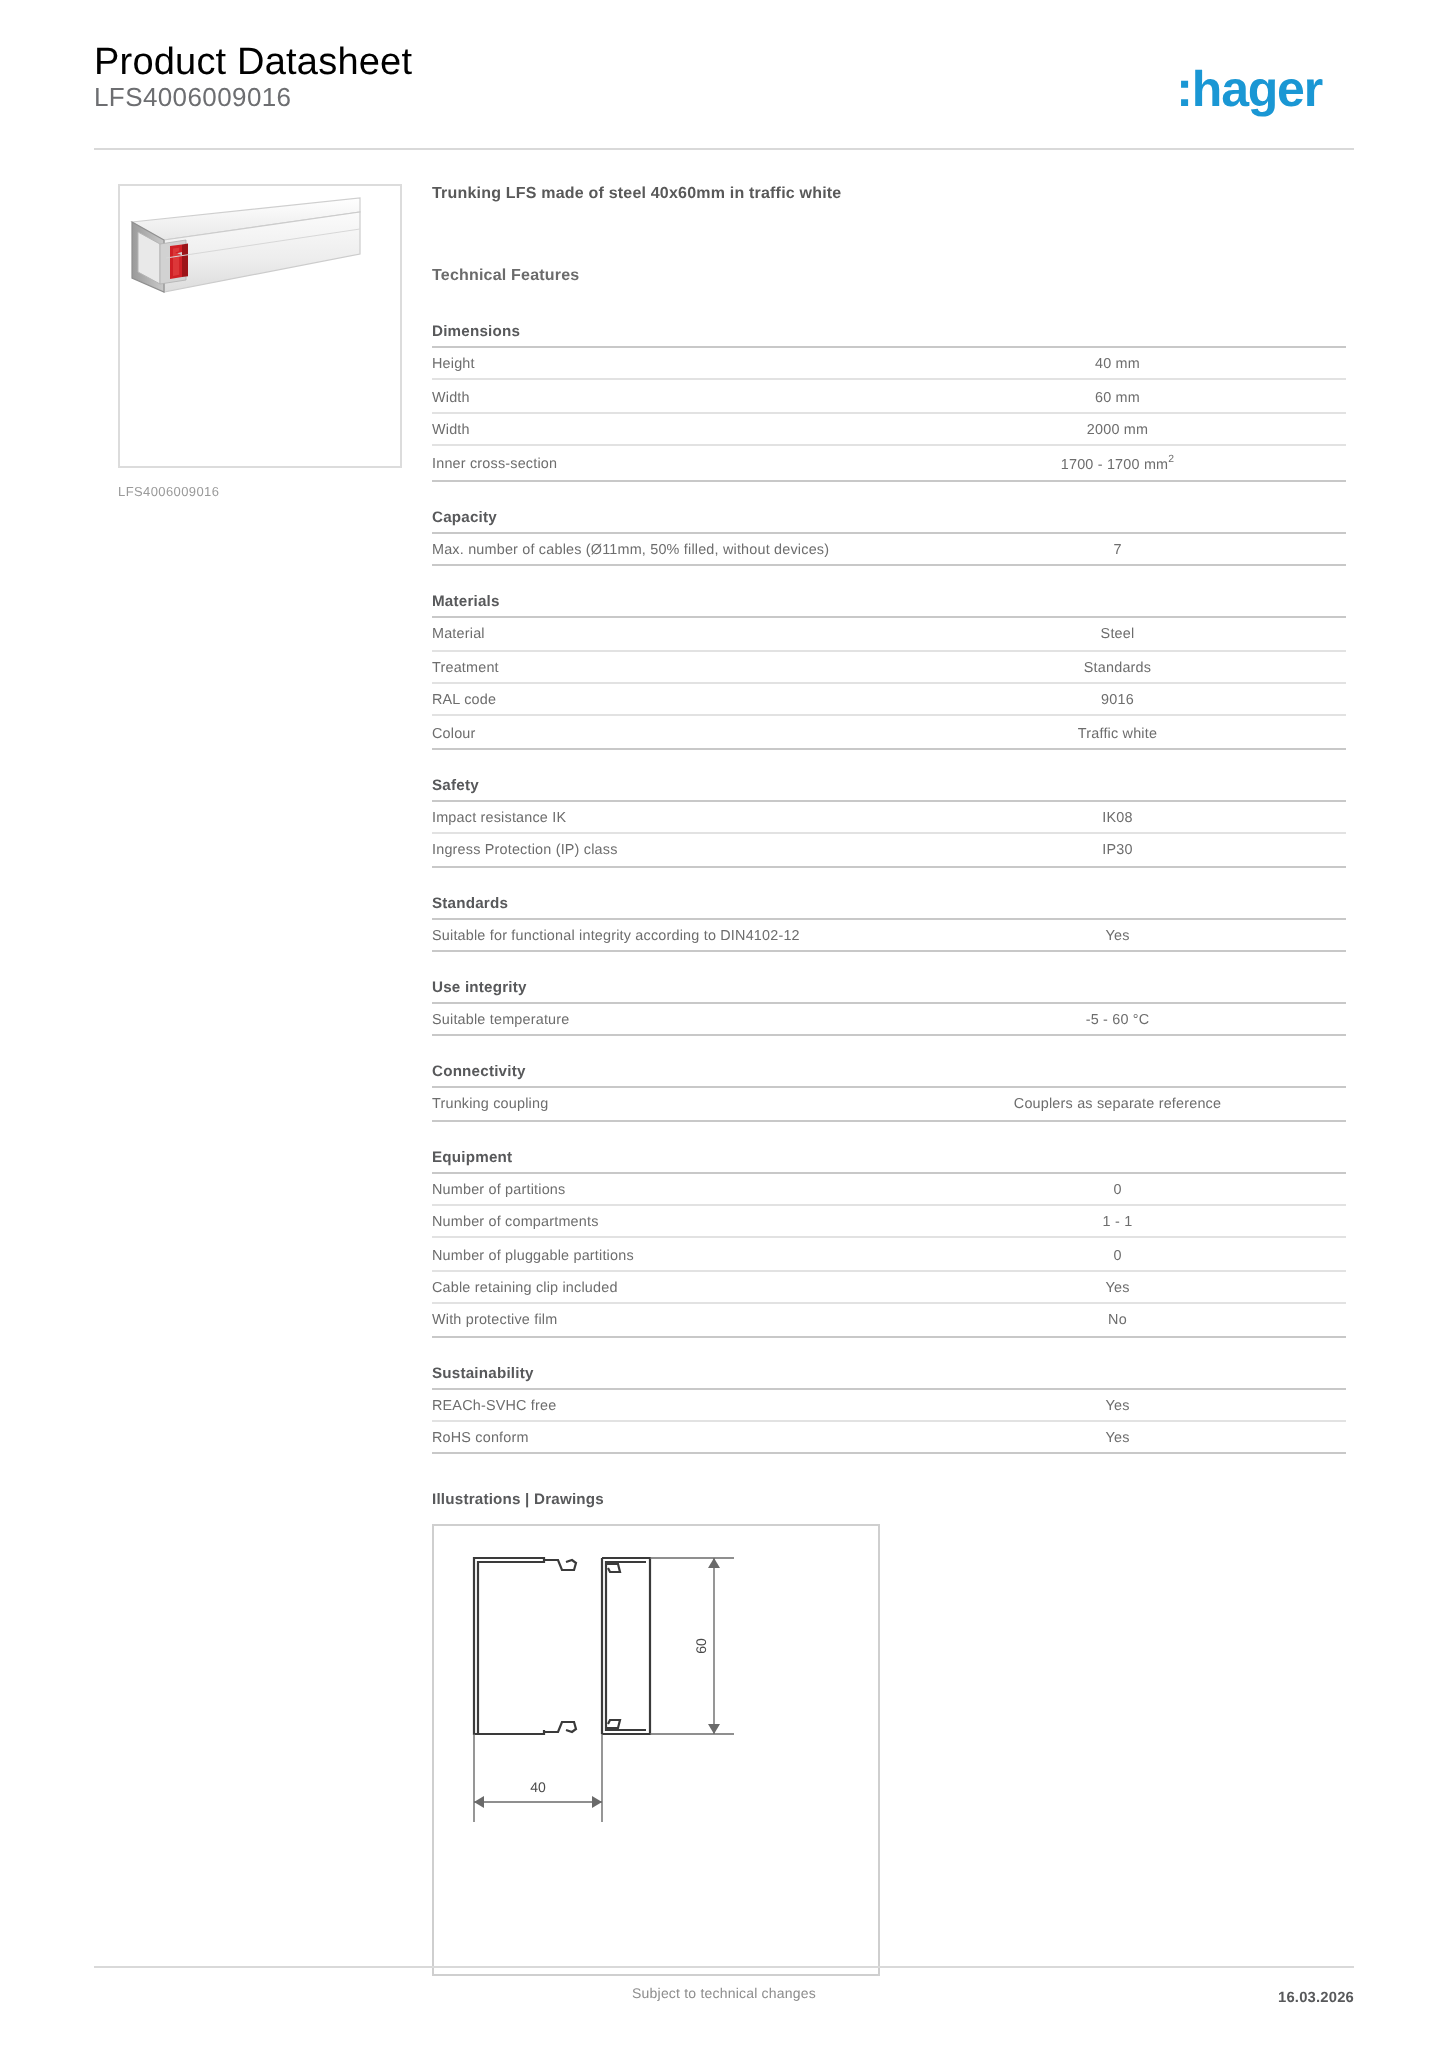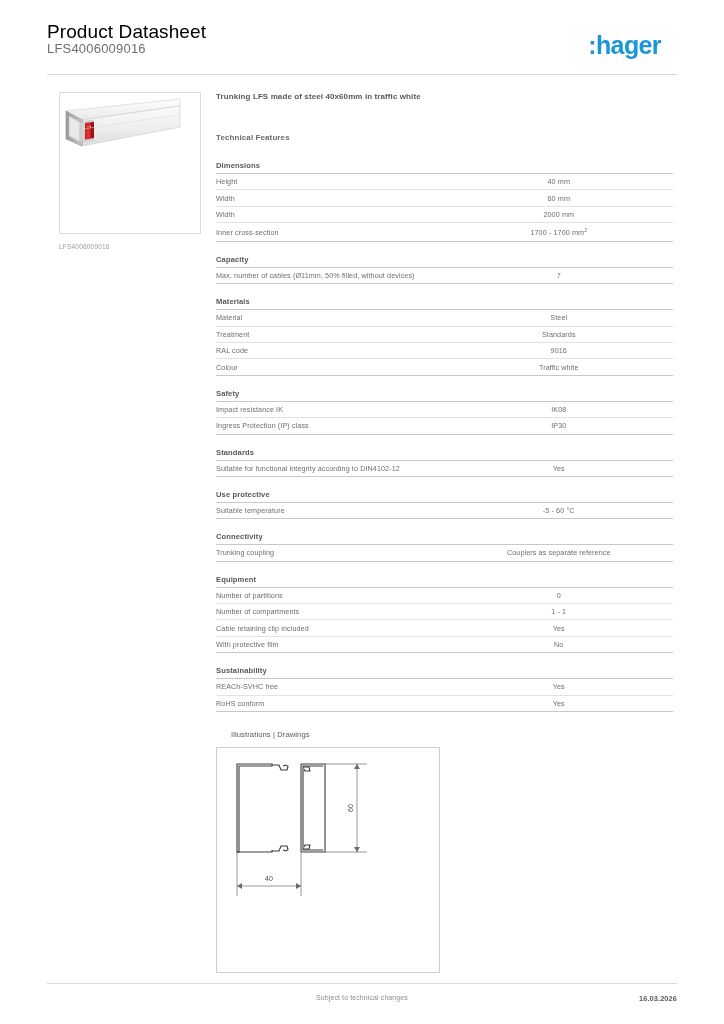--- a/index.html
+++ b/index.html
@@ -121,26 +121,25 @@
     letter-spacing: 0.1px;
     line-height: 9px;
   }
   .spec-label { text-align: left; }
   .spec-value { text-align: center; white-space: nowrap; }
   sup { font-size: 5.2px; vertical-align: super; }
 
   
   .illus-title {
     font-size: 7.6px;
-    font-weight: normal;
+    font-weight: bold;
     color: #58595b;
     letter-spacing: 0.1px;
     margin-top: 18px;
     margin-bottom: 8px;
-    margin-left: 15px;
   }
   .illus-box {
     width: 222px;
     height: 224px;
     border: 1px solid #cfcfcf;
     background: #ffffff;
     position: relative;
     overflow: hidden;
   }
 
@@ -309,21 +308,21 @@
         <table class="spec-table">
           <tbody>
             <tr>
               <td class="spec-label">Suitable for functional integrity according to DIN4102-12</td>
               <td class="spec-value">Yes</td>
             </tr>
           </tbody>
         </table>
       </div>
       <div class="section">
-        <div class="section-title">Use protective</div>
+        <div class="section-title">Use integrity</div>
         <table class="spec-table">
           <tbody>
             <tr>
               <td class="spec-label">Suitable temperature</td>
               <td class="spec-value">-5 - 60 °C</td>
             </tr>
           </tbody>
         </table>
       </div>
       <div class="section">
@@ -341,20 +340,24 @@
         <div class="section-title">Equipment</div>
         <table class="spec-table">
           <tbody>
             <tr>
               <td class="spec-label">Number of partitions</td>
               <td class="spec-value">0</td>
             </tr>
             <tr>
               <td class="spec-label">Number of compartments</td>
               <td class="spec-value">1 - 1</td>
+            </tr>
+            <tr>
+              <td class="spec-label">Number of pluggable partitions</td>
+              <td class="spec-value">0</td>
             </tr>
             <tr>
               <td class="spec-label">Cable retaining clip included</td>
               <td class="spec-value">Yes</td>
             </tr>
             <tr>
               <td class="spec-label">With protective film</td>
               <td class="spec-value">No</td>
             </tr>
           </tbody>

